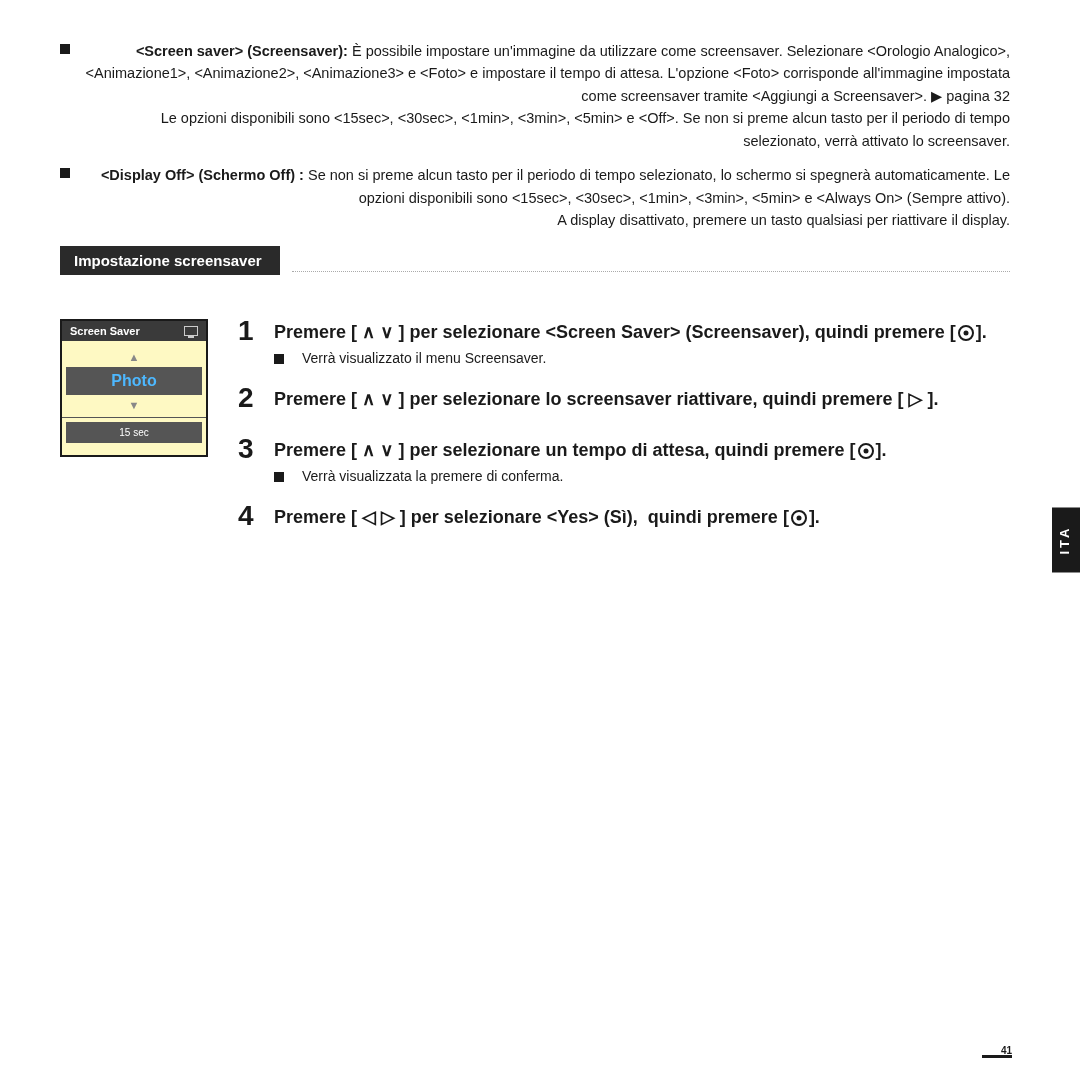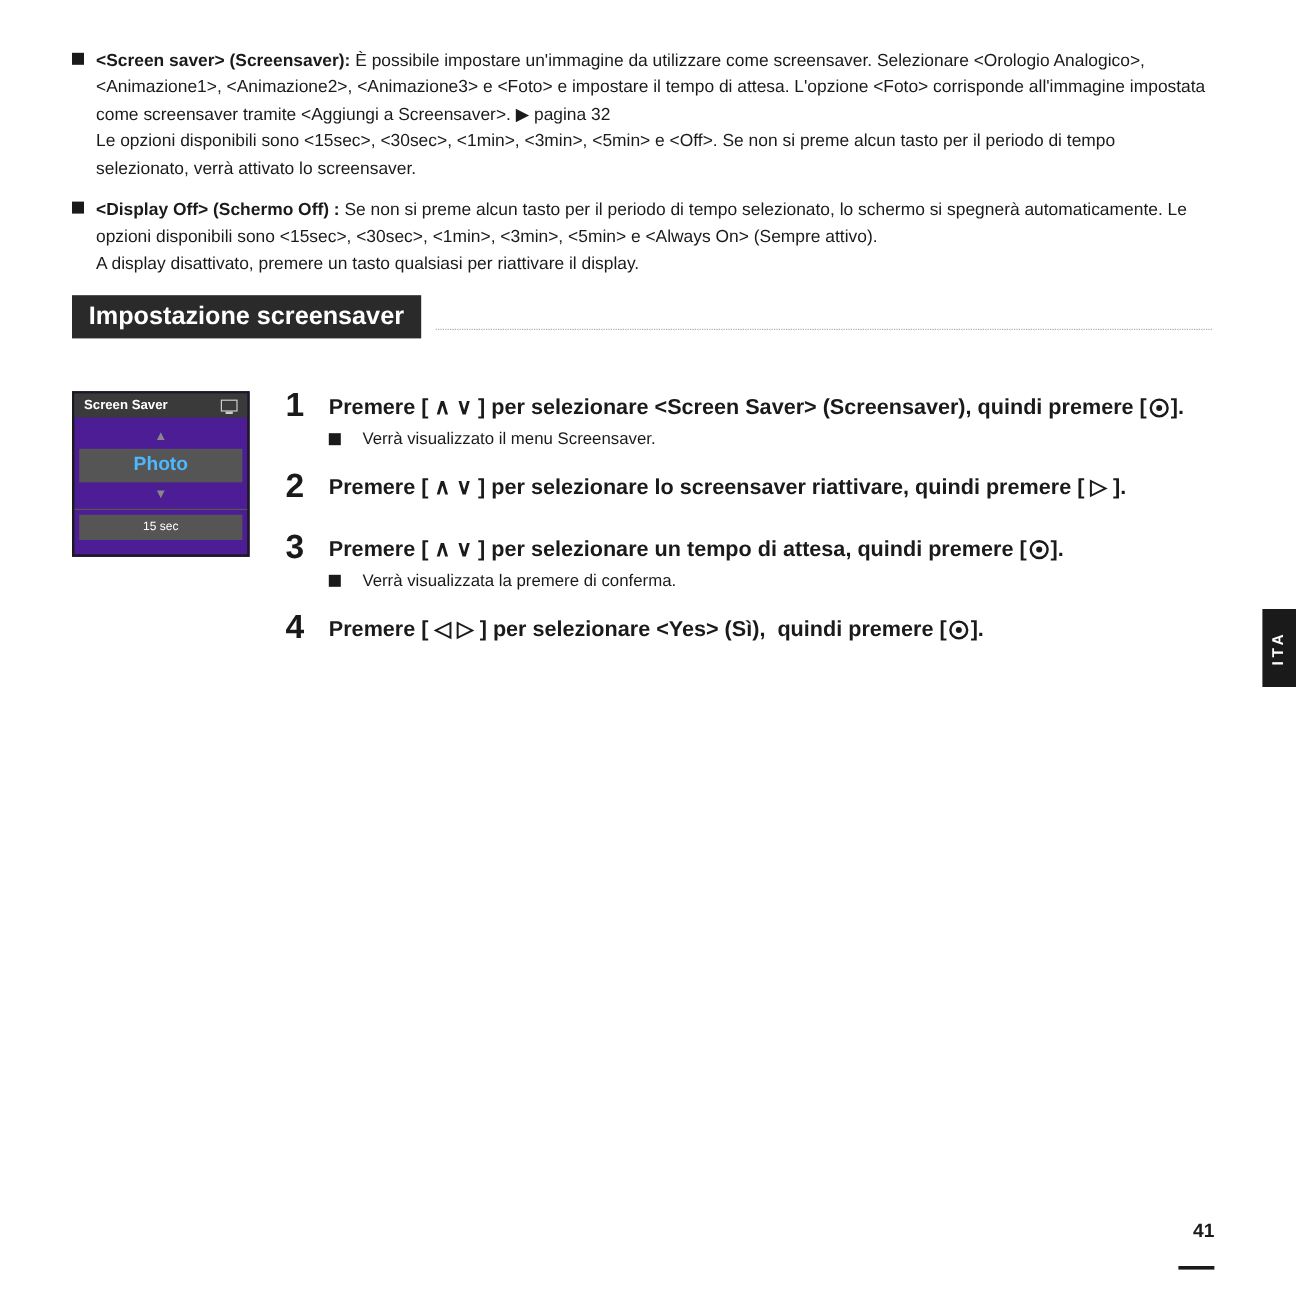--- a/index.html
+++ b/index.html
@@ -46,20 +46,21 @@
       margin-bottom: 14px;
       padding-left: 0;
     }
 
     .bullet-item {
       display: flex;
       align-items: flex-start;
       margin-bottom: 12px;
       font-size: 14.5px;
       line-height: 1.55;
+      text-align: right;
     }
 
     .bullet-square {
       display: inline-block;
       width: 10px;
       height: 10px;
       background: #1a1a1a;
       min-width: 10px;
       margin-top: 4px;
       margin-right: 10px;
@@ -70,40 +71,40 @@
     }
 
     .bullet-text strong {
       font-weight: bold;
     }
 
     
     .section-header {
       background: #2a2a2a;
       color: #ffffff;
-      font-size: 21px;
+      font-size: 15px;
       font-weight: bold;
       padding: 6px 14px;
       margin-bottom: 22px;
       display: inline-block;
       min-width: 220px;
     }
 
     
     .main-content {
       display: flex;
       align-items: flex-start;
       gap: 30px;
     }
 
     
     .screen-mockup {
       width: 148px;
       min-width: 148px;
-      background: #4c1d95;
+      background: #fef9c3;
       border: 2px solid #1a1a1a;
       padding: 0;
       font-size: 12px;
     }
 
     .screen-header {
       background: #3a3a3a;
       color: #ffffff;
       padding: 4px 8px;
       font-size: 11px;
@@ -214,23 +215,23 @@
       margin-top: 4px;
     }
 
     .step-sub .bullet-square {
       margin-top: 4px;
     }
 
     
     .page-number {
       position: absolute;
-      bottom: 44px;
+      bottom: 24px;
       right: 68px;
-      font-size: 16px;
+      font-size: 10px;
       font-weight: bold;
     }
 
     .page-line {
       position: absolute;
       bottom: 22px;
       right: 68px;
       width: 30px;
       height: 3px;
       background: #1a1a1a;

